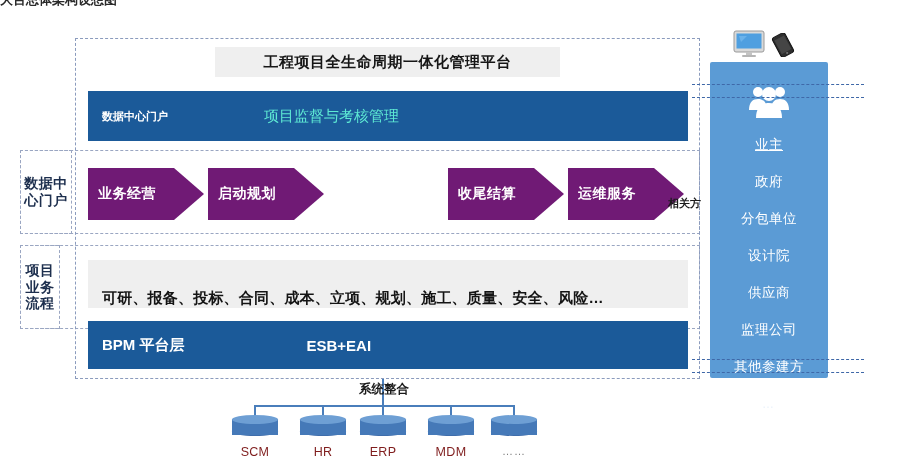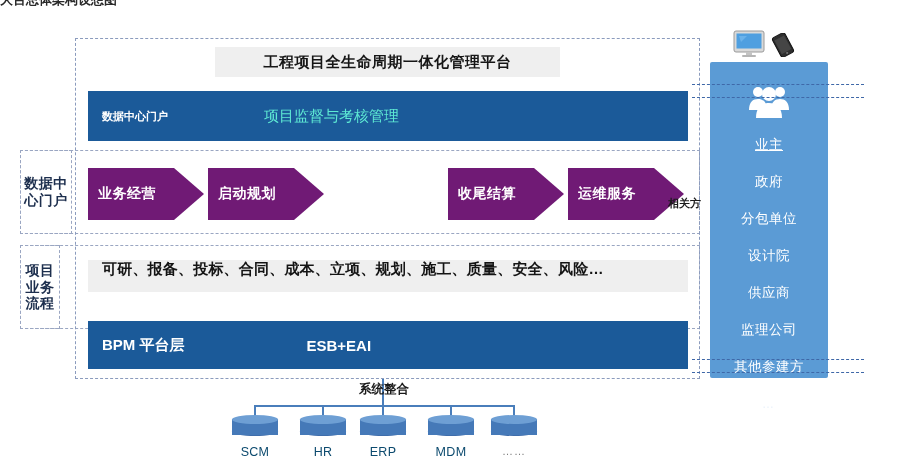--- a/index.html
+++ b/index.html
@@ -70,22 +70,22 @@
   .chev.c3{left:360px;}
   .chev.c4{left:480px;}
 
   #related-party{
     left:668px;top:196px;width:52px;height:18px;
     font-size:11px;font-weight:700;color:#1a1a1a;white-space:nowrap;
   }
 
   
   #process-bar{
-    left:88px;top:260px;width:600px;height:32px;
-    background:#efefef;display:flex;align-items:flex-start;
+    left:88px;top:260px;width:600px;height:48px;
+    background:#efefef;display:flex;align-items:flex-end;
   }
   #process-bar span{
     margin-left:14px;font-size:15px;font-weight:700;color:#141414;letter-spacing:.2px;
   }
 
   
   #bpm-bar{
     left:88px;top:321px;width:600px;height:48px;
     background:#1b5a99;display:flex;align-items:center;
   }
@@ -135,21 +135,21 @@
     background:#6e9fd4;
   }
   .db-body{
     position:absolute;left:0;top:4px;width:46px;height:16px;background:#4579b8;
   }
   .db-bot{
     position:absolute;left:0;top:12px;width:46px;height:9px;border-radius:50%;
     background:#3f6dab;
   }
   .db-label{
-    margin-top:6px;font-size:12.5px;color:#0c4a6e;font-weight:400;letter-spacing:.3px;
+    margin-top:6px;font-size:12.5px;color:#7f1d1d;font-weight:400;letter-spacing:.3px;
   }
   .db-label.dots{letter-spacing:1px;color:#7d7d7d;font-size:11px;}
 </style>
 </head>
 <body>
 
 <div class="abs" id="top-caption">大台总体架构设想图</div>
 
 <div class="abs" id="band-lifecycle"></div>
 <div class="abs" id="band-process"></div>

